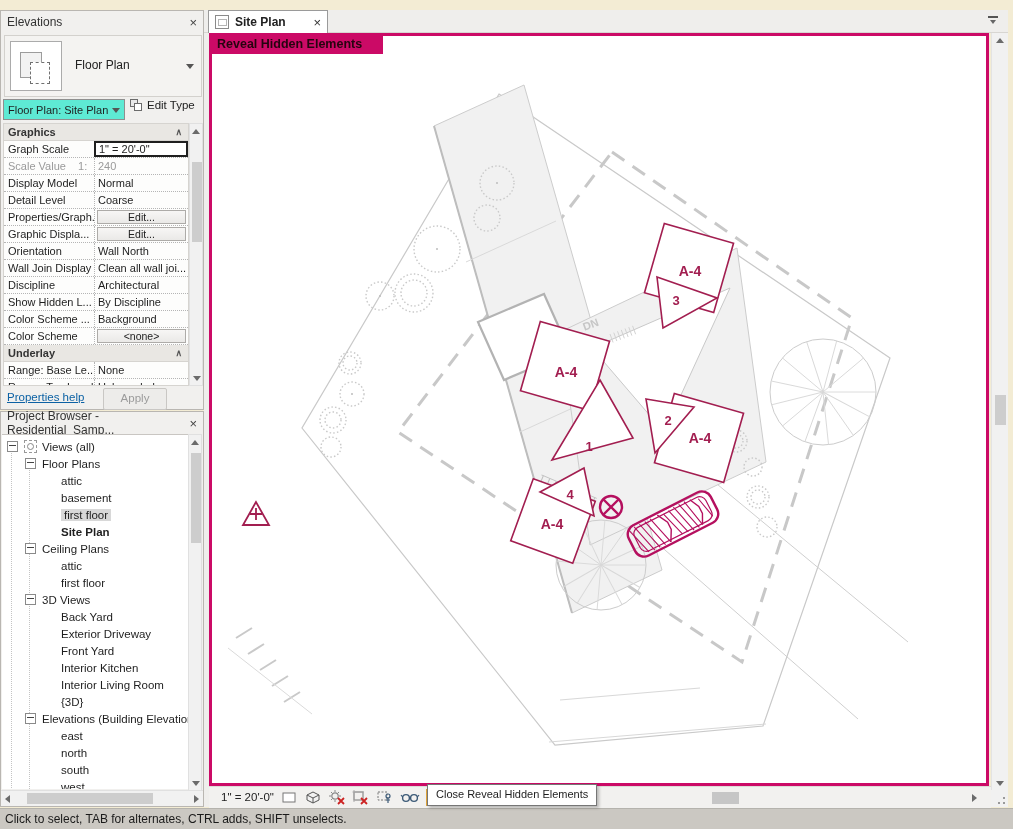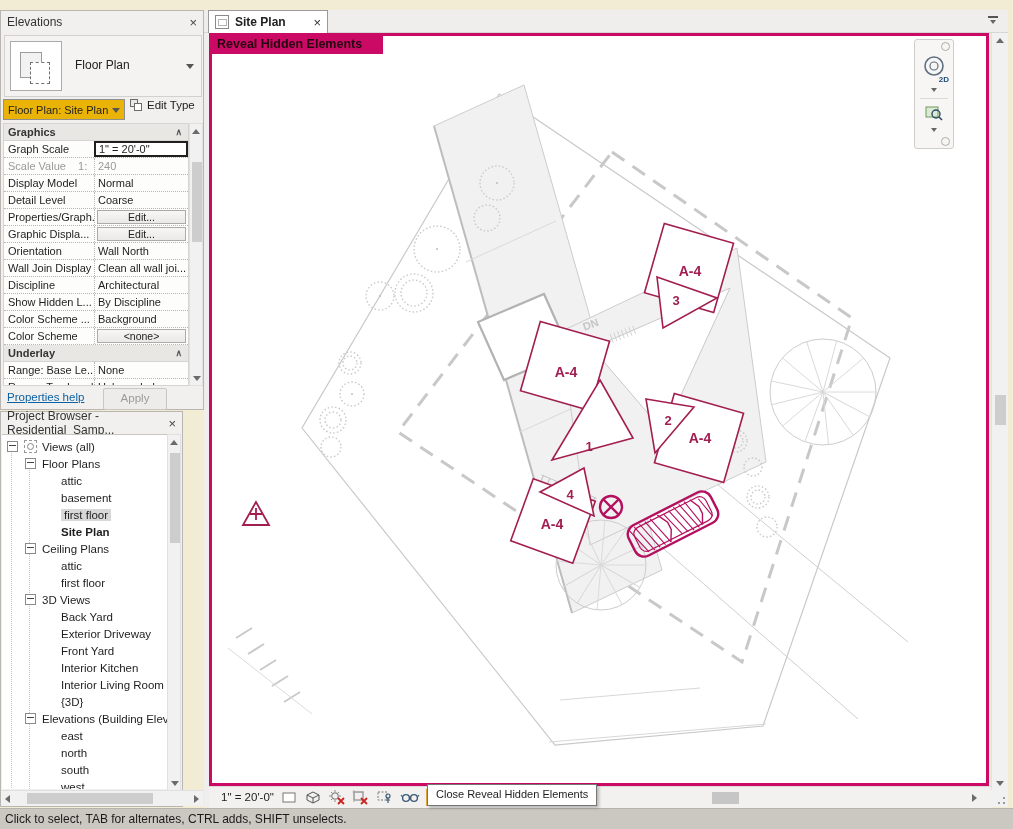--- a/index.html
+++ b/index.html
@@ -2,35 +2,35 @@
 <html><head>
 <meta charset="utf-8">
 <style>
   html,body{margin:0;padding:0;}
   body{width:1013px;height:829px;background:#F3ECD4;font-family:"Liberation Sans",sans-serif;position:relative;overflow:hidden;color:#1E1E1E;}
   .abs{position:absolute;}
 
   
   .palette{background:#F1F0EE;border:1px solid #B9B6B1;box-sizing:border-box;}
   #properties{left:0;top:10px;width:204px;height:400px;}
-  #browser{left:0;top:411px;width:183px;height:396px;}
+  #browser{left:0;top:411px;width:204px;height:396px;}
   .pal-head{height:22px;display:flex;align-items:center;justify-content:space-between;padding:0 6px 0 6px;font-size:12px;color:#333;}
   .pal-close{font-size:13px;color:#444;cursor:default;}
 
   
   .typebox{position:absolute;left:3px;top:24px;width:196px;height:60px;background:#F4F3F1;border:1px solid #D3D1CD;}
   .typeicon{position:absolute;left:5px;top:5px;width:50px;height:48px;background:#fff;border:1px solid #ABABAB;}
   .ti-back{position:absolute;left:9px;top:10px;width:20px;height:24px;border:1px solid #9C9C9C;background:#F2F2F2;}
   .ti-front{position:absolute;left:19px;top:20px;width:18px;height:20px;border:1px dashed #707070;background:#fff;}
   .typelabel{position:absolute;left:70px;top:22px;font-size:12px;color:#222;}
   .caret{width:0;height:0;border-left:4px solid transparent;border-right:4px solid transparent;border-top:5px solid #555;}
   .type-caret{position:absolute;right:7px;top:28px;}
 
   
-  .combo{position:absolute;left:2px;top:88px;width:122px;height:21px;background:#eab308;border:1px solid #8F8F8F;box-sizing:border-box;font-size:11px;display:flex;align-items:center;padding-left:4px;}
+  .combo{position:absolute;left:2px;top:88px;width:122px;height:21px;background:#5eead4;border:1px solid #8F8F8F;box-sizing:border-box;font-size:11px;display:flex;align-items:center;padding-left:4px;}
   .combo .caret{position:absolute;right:4px;top:8px;}
   .edittype{position:absolute;left:129px;top:88px;width:73px;height:21px;display:flex;align-items:flex-start;font-size:11.5px;color:#222;}
   .et-icon{width:13px;height:13px;margin-right:4px;position:relative;}
   .et-icon i{position:absolute;border:1px solid #6B6B6B;background:#E9E9E9;width:6px;height:6px;display:block;}
   .et-icon i:first-child{left:0;top:0;}
   .et-icon i:last-child{left:4px;top:4px;background:#fff;}
 
   
   #prop-grid{position:absolute;left:2px;top:112px;width:186px;height:263px;background:#FDFDFC;overflow:hidden;border:1px solid #D6D4D0;box-sizing:border-box;}
   .psec{height:17px;background:#E9E7E3;display:flex;justify-content:space-between;align-items:center;padding:0 6px 0 4px;font-size:11px;font-weight:bold;color:#333;border-bottom:1px solid #D6D4D0;box-sizing:border-box;}
@@ -482,41 +482,20 @@
       </g>
       <g stroke="#A21E50" stroke-width="1.8" fill="none">
         <polygon points="256,502 243,525 269,525"></polygon>
         <path d="M256,508 L256,520 M250,514 L262,514"></path>
       </g>
     </svg>
 
     <div class="banner">Reveal Hidden Elements</div>
 
     
-    <div class="navbar">
-      <div class="nav-gear"></div>
-      <div class="nav-wheel">
-        <svg width="26" height="26" viewBox="0 0 26 26">
-          <circle cx="13" cy="12" r="9" fill="none" stroke="#5F7081" stroke-width="1.6"></circle>
-          <circle cx="13" cy="12" r="4" fill="none" stroke="#5F7081" stroke-width="1.2"></circle>
-        </svg>
-        <span class="wheel2d">2D</span>
-      </div>
-      <div class="caret small nav-caret1"></div>
-      <div class="nav-sep"></div>
-      <div class="nav-zoom">
-        <svg width="20" height="20" viewBox="0 0 20 20">
-          <rect x="2" y="4" width="12" height="10" fill="#DCE9D5" stroke="#6E9A5B"></rect>
-          <circle cx="12" cy="11" r="4" fill="none" stroke="#2F4C66" stroke-width="1.4"></circle>
-          <line x1="15" y1="14" x2="18" y2="17" stroke="#2F4C66" stroke-width="1.6"></line>
-        </svg>
-      </div>
-      <div class="caret small nav-caret2"></div>
-      <div class="nav-min"></div>
-    </div>
   </div>
 </div>
 
 <div id="vscroll" class="abs">
   <div class="tri-up"></div>
   <div class="thumb" style="left:3px;top:362px;width:11px;height:30px;"></div>
   <div class="tri-down" style="position:absolute;bottom:4px;left:4px;"></div>
 </div>
 <div id="grip" class="abs">
   <i style="right:3px;bottom:3px;"></i>

